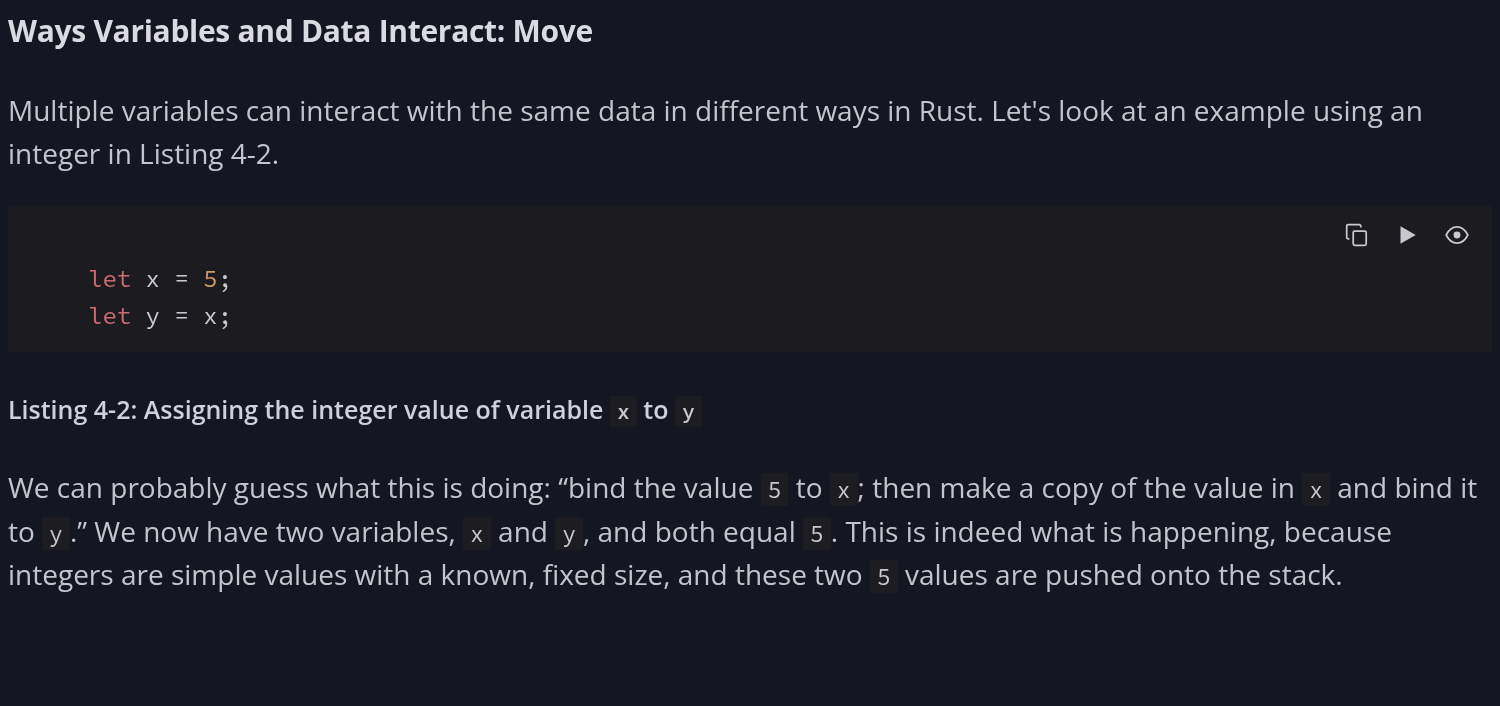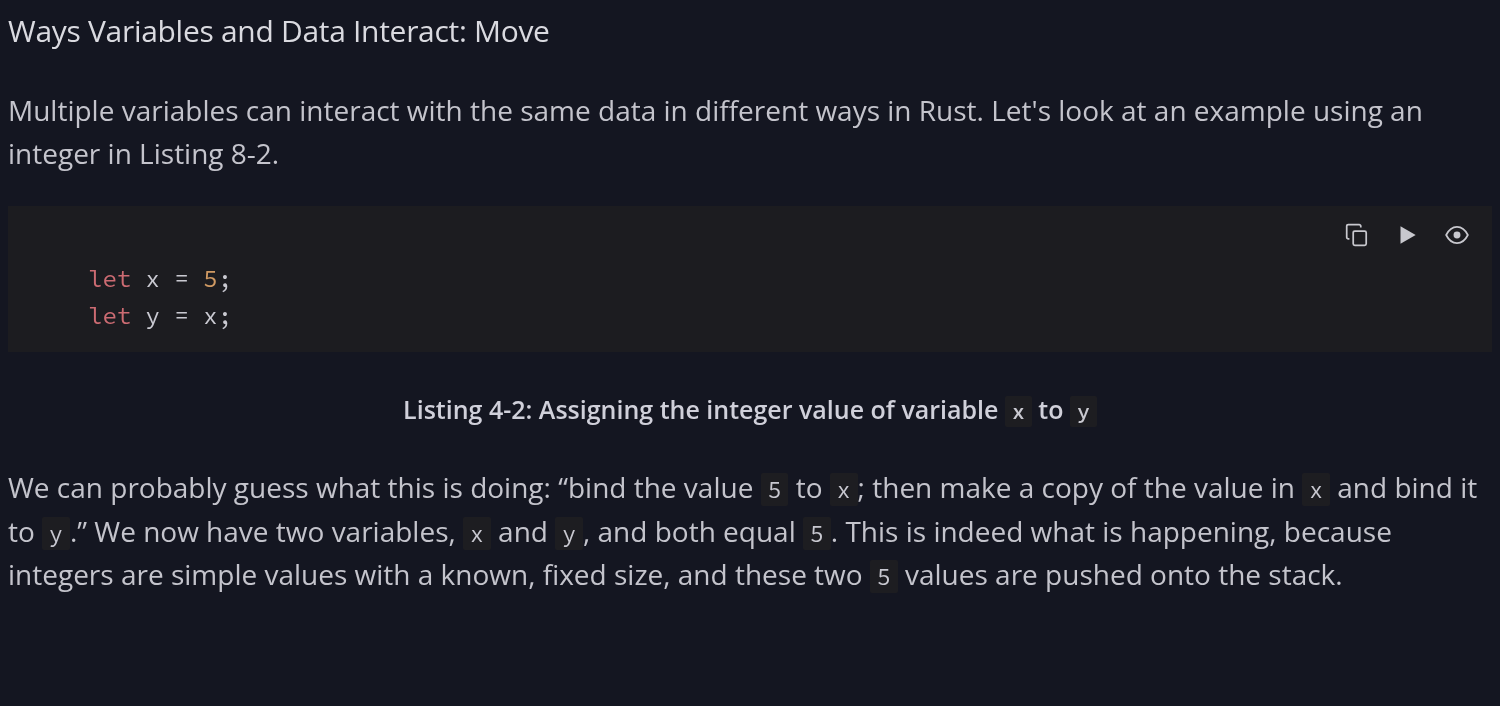--- a/index.html
+++ b/index.html
@@ -11,21 +11,21 @@
       background: #141621;
       color: #c4c4cc;
       font-family: "Open Sans", -apple-system, BlinkMacSystemFont, "Segoe UI", Roboto, sans-serif;
       padding: 10px 8px;
       width: 1500px;
       min-height: 706px;
     }
     h2 {
       color: #dadae0;
       font-size: 30px;
-      font-weight: 400;
+      font-weight: 700;
       margin-bottom: 38px;
       letter-spacing: -0.3px;
     }
     p.body-text {
       font-size: 28px;
       line-height: 1.55;
       color: #c4c4cc;
       margin-bottom: 30px;
     }
     .code-block {
@@ -77,40 +77,39 @@
     }
     .code-actions .eye-icon svg {
       fill: #c8c8ce;
       stroke: #c8c8ce;
     }
     .listing-caption {
       color: #d0d0da;
       font-size: 25px;
       font-weight: 600;
       margin-bottom: 40px;
-      text-align: center;
     }
     code.inline {
       background: #1d1d21;
       font-family: "Source Code Pro", Consolas, "Ubuntu Mono", Menlo, monospace;
       font-size: 0.82em;
       padding: 2px 7px;
       border-radius: 2px;
       color: #c8c8d0;
     }
     .listing-caption code.inline {
       font-size: 0.86em;
     }
   </style>
 </head>
 <body>
 
 <h2>Ways Variables and Data Interact: Move</h2>
 
-<p class="body-text">Multiple variables can interact with the same data in different ways in Rust. Let's look at an example using an integer in Listing 8-2.</p>
+<p class="body-text">Multiple variables can interact with the same data in different ways in Rust. Let's look at an example using an integer in Listing 4-2.</p>
 
 <div class="code-block">
   <div class="code-actions">
     <button class="action-btn copy-icon" aria-label="Copy">
       <svg viewBox="0 0 24 24">
           <rect x="8.5" y="8.5" width="12" height="13" rx="1.5"></rect>
           <path d="M5 15.5 H4 a1.5 1.5 0 0 1 -1.5 -1.5 V4 A1.5 1.5 0 0 1 4 2.5 h10 a1.5 1.5 0 0 1 1.5 1.5 v1"></path>
         </svg>
     </button>
     <button class="action-btn play-icon" aria-label="Run">

